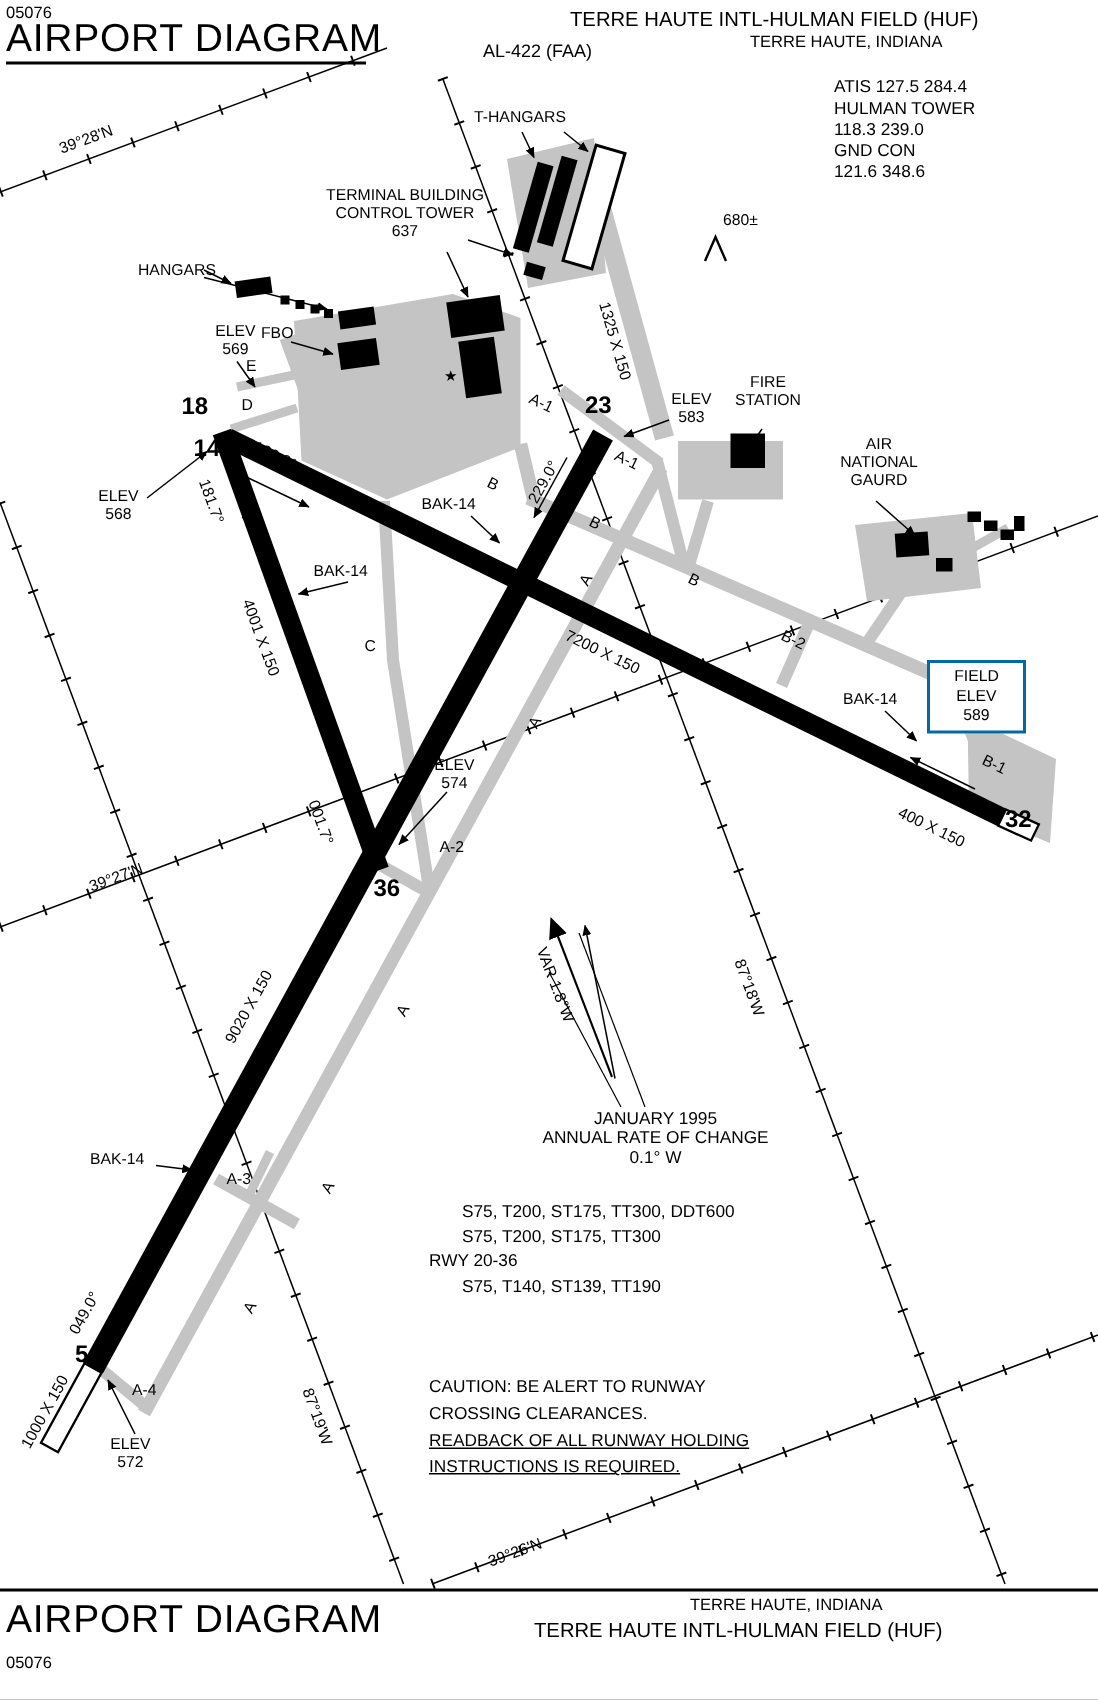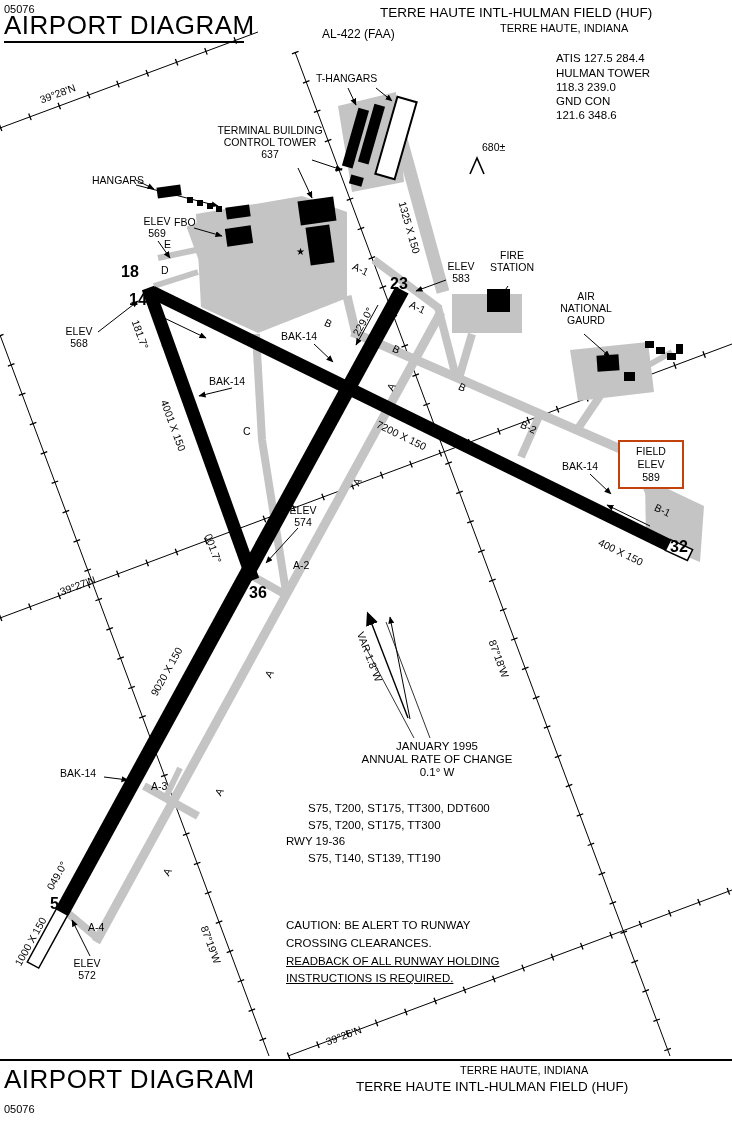--- a/index.html
+++ b/index.html
@@ -9,21 +9,21 @@
   .lbl{position:absolute;font-size:10.5px;line-height:1.15;white-space:nowrap;transform-origin:0 0;color:#000;}
   .ctr{text-align:center;white-space:normal;}
   .right{}
   .big{font-size:26px;letter-spacing:.5px;line-height:1;}
   .sm{font-size:11px;}
   .med{font-size:11.5px;}
   .rn{font-size:16px;font-weight:bold;}
   .ref{font-size:12px;}
   .apt{font-size:13.5px;}
   .u{text-decoration:underline;}
-  .fieldbox{position:absolute;border:2px solid #c2410c;background:#fff;text-align:center;
+  .fieldbox{position:absolute;border:2px solid #0369a1;background:#fff;text-align:center;
             font-size:10.5px;line-height:1.25;padding:3px 4px;}
   .rule{position:absolute;background:#000;}
   .tick{stroke:#000;stroke-width:7;stroke-dasharray:1.3 30;fill:none;}
   .grat{stroke:#000;stroke-width:1;fill:none;}
   .twy{stroke:#c4c4c4;fill:none;stroke-linecap:butt;}
   .apr{fill:#c4c4c4;stroke:none;}
   .rwy{stroke:#000;fill:none;}
   .bld{fill:#000;stroke:none;}
   .ldr{stroke:#000;stroke-width:1;fill:none;}
   .thin{stroke:#000;stroke-width:.8;fill:none;}
@@ -202,21 +202,21 @@
     <div>ELEV</div>
       <div>572</div>
   </div>
   <div class="fieldbox" style="left:618px;top:440px;width:54px">
     <div style="width:44px;margin:0 auto">FIELD ELEV</div>
     <div>589</div>
   </div>
 
   <div class="lbl rn" style="left:121px;top:263px">18</div>
   <div class="lbl rn" style="left:129px;top:291px">14</div>
-  <div class="lbl rn" style="left:390px;top:275px">23</div>
+  <div class="lbl rn" style="left:390px;top:262px">23</div>
   <div class="lbl rn" style="left:249px;top:584px">36</div>
   <div class="lbl rn" style="left:670px;top:538px">32</div>
   <div class="lbl rn" style="left:50px;top:895px">5</div>
 
   <div class="lbl" style="left:172px;top:292px;transform:rotate(26deg)">136.9°</div>
   <div class="lbl" style="left:141px;top:318px;transform:rotate(70deg)">181.7°</div>
   <div class="lbl" style="left:350px;top:332px;transform:rotate(-61deg)">229.0°</div>
   <div class="lbl" style="left:214px;top:532px;transform:rotate(70deg)">001.7°</div>
   <div class="lbl" style="left:44px;top:886px;transform:rotate(-61deg)">049.0°</div>
   <div class="lbl" style="left:586px;top:496px;transform:rotate(26deg)">316.9°</div>
@@ -261,21 +261,21 @@
   <div class="lbl" style="left:366px;top:630px;transform:rotate(69deg)">VAR 1.8°W</div>
   <div class="lbl ctr med" style="left:352px;top:740px;width:170px">
     <div>JANUARY 1995</div>
     <div>ANNUAL RATE OF CHANGE</div>
     <div>0.1° W</div>
   </div>
 
   <div class="lbl med" style="left:286px;top:800px;line-height:1.45">
     <div style="padding-left:22px">S75, T200, ST175, TT300, DDT600</div>
     <div style="padding-left:22px">S75, T200, ST175, TT300</div>
-    <div>RWY 19-36</div>
+    <div>RWY 20-36</div>
     <div style="padding-left:22px">S75, T140, ST139, TT190</div>
   </div>
 
   <div class="lbl med" style="left:286px;top:917px;line-height:1.55">
     <div>CAUTION: BE ALERT TO RUNWAY</div>
     <div>CROSSING CLEARANCES.</div>
     <div class="u">READBACK OF ALL RUNWAY HOLDING</div>
     <div class="u">INSTRUCTIONS IS REQUIRED.</div>
   </div>
 

